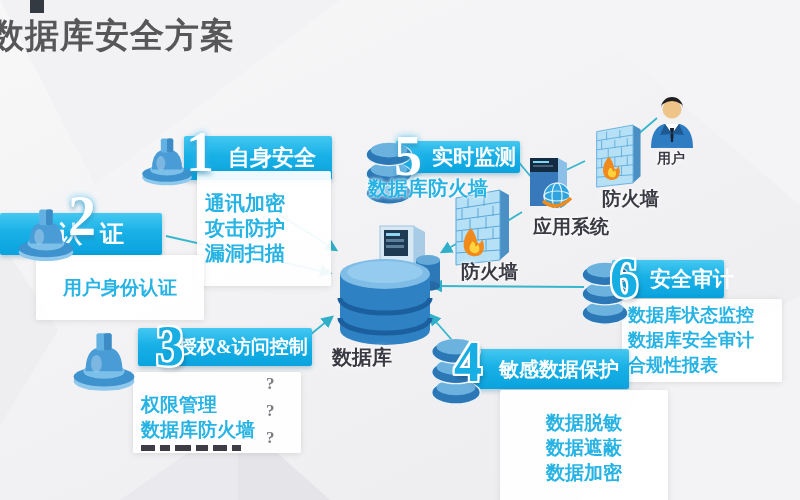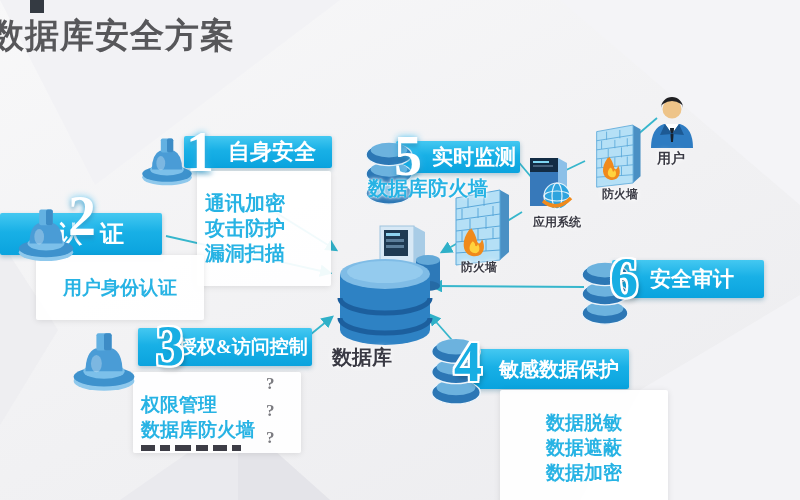--- a/index.html
+++ b/index.html
@@ -13,21 +13,21 @@
           background:linear-gradient(180deg,#44c8f1 0%,#18b0e6 45%,#0aa3de 100%);
           box-shadow:0 2px 5px rgba(0,90,130,.30);color:#fff;font-weight:bold;white-space:nowrap;}
   .bignum{position:absolute;z-index:4;font-size:56px;font-weight:800;line-height:1;}
   .num-white{color:#ffffff;text-shadow:0 0 7px rgba(70,195,245,.95),0 3px 4px rgba(0,70,110,.40);}
   .num-cyan{color:#17aee3;text-shadow:-2px 0 0 #fff,2px 0 0 #fff,0 -2px 0 #fff,0 2px 0 #fff,
             -2px -2px 0 #fff,2px 2px 0 #fff,-2px 2px 0 #fff,2px -2px 0 #fff,3px 4px 5px rgba(0,0,0,.25);}
   .subpanel{position:absolute;z-index:2;background:rgba(255,255,255,.93);border-radius:2px;
             box-shadow:0 1px 6px rgba(0,0,0,.10);padding:20px 8px;}
   .subline{color:#27b3e4;font-weight:bold;font-size:19px;line-height:25px;white-space:nowrap;
            text-shadow:0 0 2px #fff,0 0 4px #fff;}
-  .nodelabel{position:absolute;z-index:4;color:#3a3a44;font-weight:bold;font-size:12px;
+  .nodelabel{position:absolute;z-index:4;color:#3a3a44;font-weight:bold;font-size:19px;
              white-space:nowrap;text-shadow:0 0 3px #fff,0 0 6px #fff;}
   .title{position:absolute;left:-10px;top:13px;z-index:4;font-size:34px;font-weight:bold;
          color:#57575a;letter-spacing:1px;white-space:nowrap;}
   .accent-square{position:absolute;left:30px;top:0;width:14px;height:13px;background:#343a42;z-index:4;}
   .qmarks{position:absolute;z-index:4;color:#7b7b80;font-weight:bold;font-size:17px;line-height:27px;text-align:center;}
   .clipped-row{display:flex;gap:5px;margin-top:3px;height:6px;overflow:hidden;align-items:flex-start;}
   .clipped-row span{display:block;height:6px;background:#3d3d46;}
 </style>
 </head>
 <body>
@@ -109,21 +109,21 @@
         </g>
         <path d="M21 46 C13 57 14 69 24 72 C34 74 39 65 34 55 C33 60 30 61 29 57 C28 52 26 48 23 44 C23 46 22 45 21 46 Z" fill="#f08a1c"></path>
         <path d="M24 58 C20 63 21 68 26 69 C31 70 33 65 30 60 C29 63 27 63 27 60 C26 58 25 57 24 58 Z" fill="#ffd23e"></path>
       </symbol>
     </defs>
   </svg>
 
   <svg class="icon" style="left:136px;top:126px" width="62" height="62" viewBox="0 0 70 66">
       <use href="#sym-stamp"></use>
     </svg>
-  <div class="banner" style="left:184px;top:136px;width:148px;height:32px;font-size:22px">
+  <div class="banner" style="left:184px;top:136px;width:148px;height:44px;font-size:22px">
     <span style="padding-left:44px">自身安全</span>
   </div>
   <div class="bignum num-white" style="left:186px;top:124px">1</div>
   <div class="subpanel" style="left:197px;top:171px;width:118px">
     <div class="subline" style="font-size:20px">通讯加密</div>
     <div class="subline" style="font-size:20px">攻击防护</div>
     <div class="subline" style="font-size:20px">漏洞扫描</div>
   </div>
 
   <div class="banner" style="left:0;top:213px;width:162px;height:42px;font-size:24px">
@@ -167,24 +167,29 @@
     </svg>
   <div class="banner" style="left:396px;top:141px;width:124px;height:32px;font-size:21px">
     <span style="padding-left:36px">实时监测</span>
   </div>
   <div class="bignum num-white" style="left:394px;top:128px">5</div>
   <div class="subline" style="position:absolute;z-index:4;left:368px;top:176px;font-size:20px">数据库防火墙</div>
 
   <svg class="icon" style="left:576px;top:260px" width="58" height="66" viewBox="0 0 60 72">
       <use href="#sym-dbstack"></use>
     </svg>
-  <div class="banner" style="left:612px;top:260px;width:152px;height:38px;font-size:21px">
+  <div class="banner" style="left:612px;top:260px;width:112px;height:38px;font-size:21px">
     <span style="padding-left:38px">安全审计</span>
   </div>
   <div class="bignum num-cyan" style="left:610px;top:250px">6</div>
+  <div class="subpanel" style="left:622px;top:299px;width:148px;padding:4px 6px">
+    <div class="subline" style="font-size:18px">数据库状态监控</div>
+    <div class="subline" style="font-size:18px">数据库安全审计</div>
+    <div class="subline" style="font-size:18px">合规性报表</div>
+  </div>
 
   <svg class="icon" style="left:426px;top:336px" width="60" height="70" viewBox="0 0 60 72">
       <use href="#sym-dbstack"></use>
     </svg>
   <div class="banner" style="left:457px;top:349px;width:172px;height:40px;font-size:20px">
     <span style="padding-left:42px">敏感数据保护</span>
   </div>
   <div class="bignum num-cyan" style="left:454px;top:334px">4</div>
   <div class="subpanel" style="left:500px;top:390px;width:152px;text-align:center">
     <div class="subline">数据脱敏</div>

